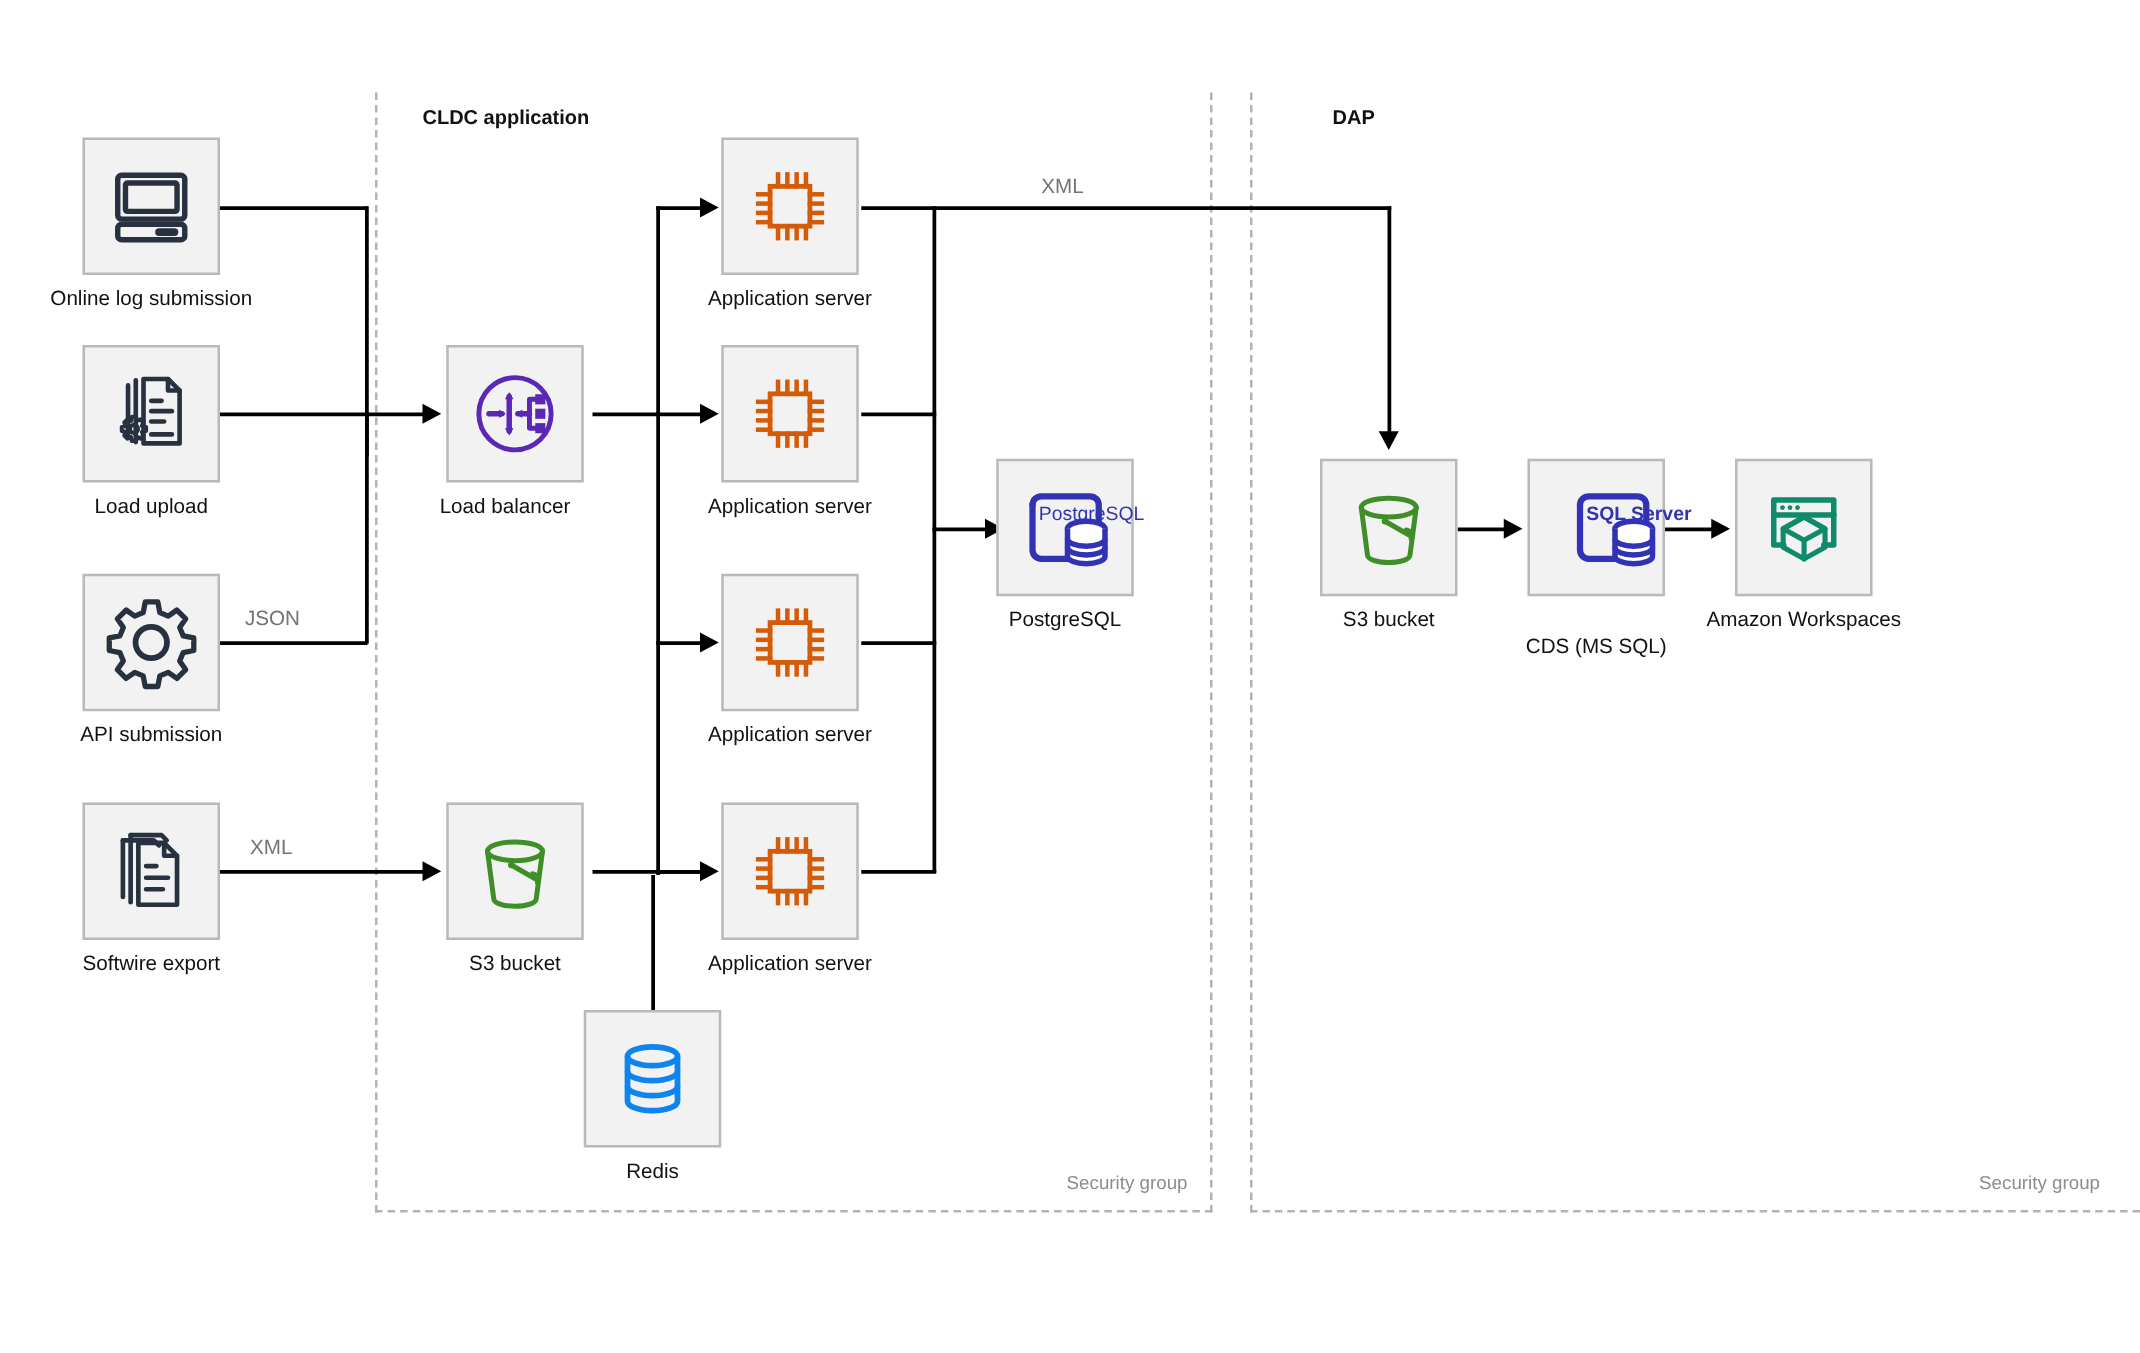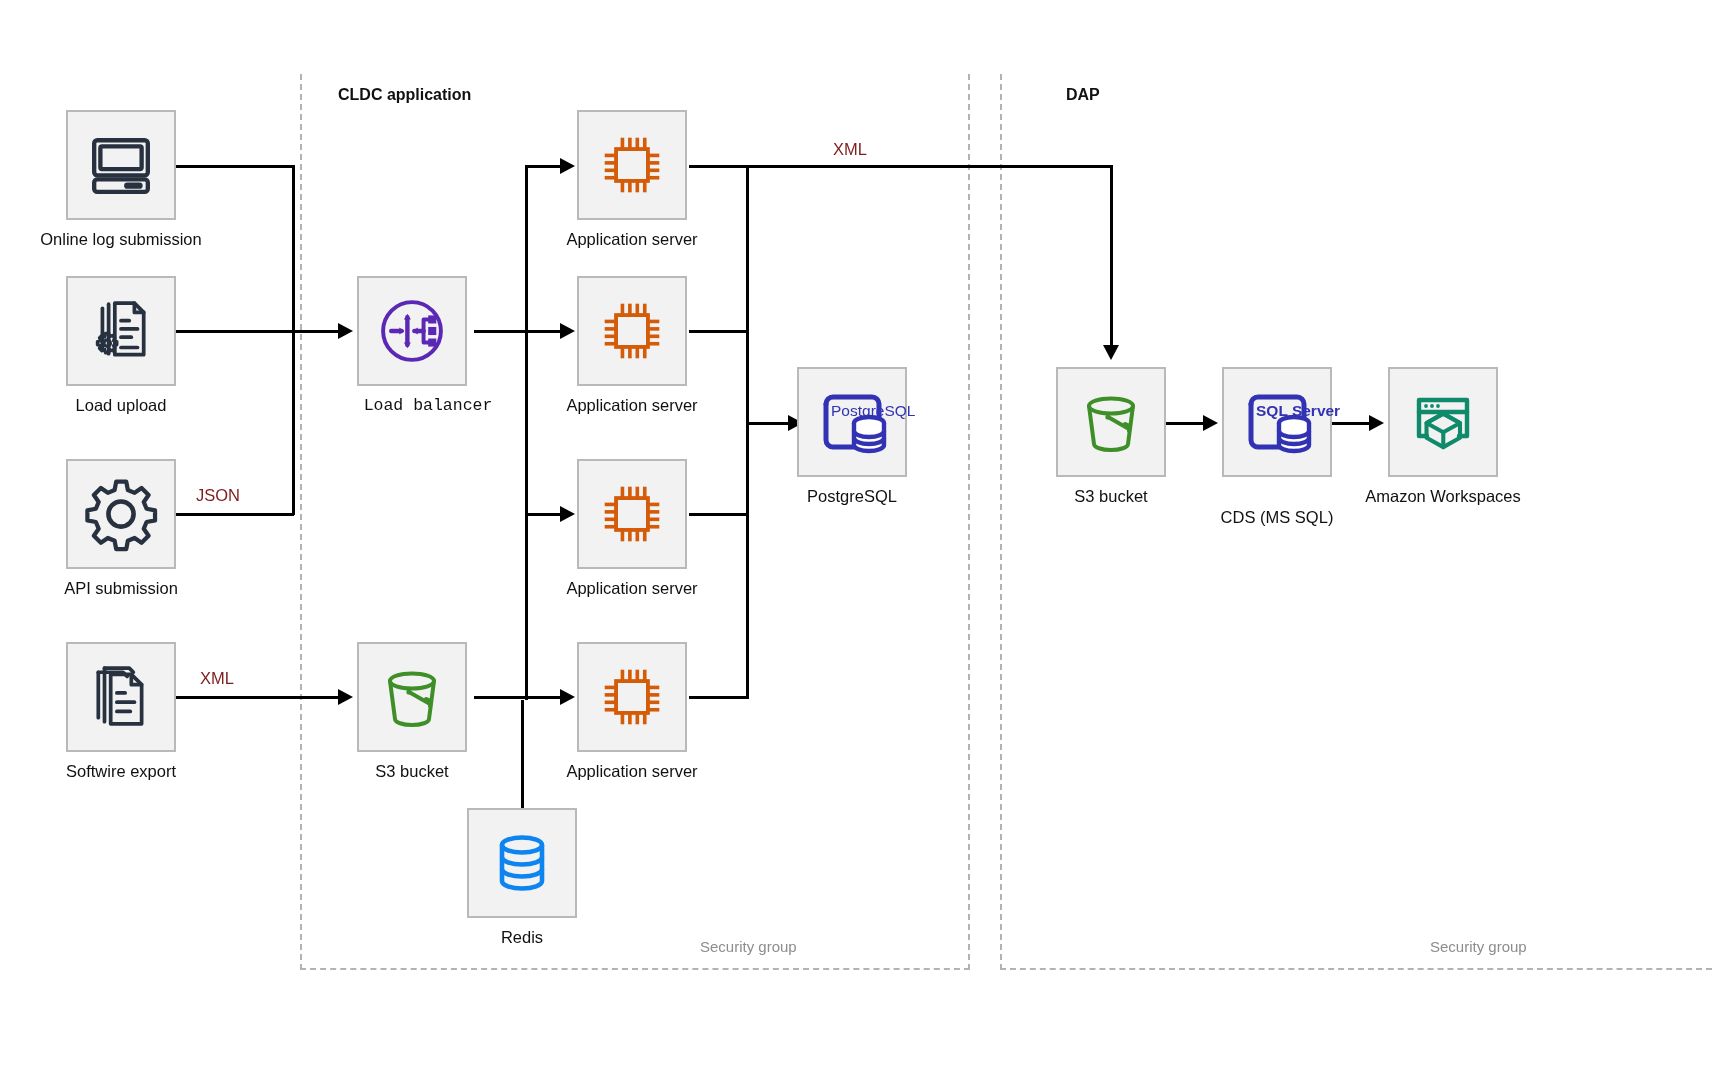--- a/index.html
+++ b/index.html
@@ -13,21 +13,21 @@
     padding-left:18px;box-sizing:border-box;letter-spacing:.1px;
   }
   .zone-body{
     position:absolute;border:2px dashed #b3b3b3;border-top:none;
     box-sizing:border-box;background:transparent;
   }
   .zone-sub{
     position:absolute;font-weight:bold;font-size:16px;color:#111;
   }
   .zone-foot{
-    position:absolute;font-size:15px;color:#8d8d8d;text-align:left;
+    position:absolute;font-size:15px;color:#8d8d8d;text-align:right;
   }
 
   
   .node{position:absolute;}
   .tile{
     position:absolute;background:#f2f2f2;border:2px solid #b9b9b9;
     box-sizing:border-box;display:flex;align-items:center;justify-content:center;
   }
   .caption{
     position:absolute;font-size:16.5px;color:#111;text-align:center;
@@ -41,21 +41,21 @@
   .arrow{position:absolute;width:0;height:0;}
   .arrow.right{
     border-top:8px solid transparent;border-bottom:8px solid transparent;
     border-left:15px solid #000;
   }
   .arrow.down{
     border-left:8px solid transparent;border-right:8px solid transparent;
     border-top:15px solid #000;
   }
   .edge-label{
-    position:absolute;font-size:16.5px;color:#7f1d1d;white-space:nowrap;
+    position:absolute;font-size:16.5px;color:#737373;white-space:nowrap;
   }
   svg{display:block;overflow:visible;}
 </style>
 </head>
 <body>
 
 <div id="canvas">
 
   <div class="zone-body" style="left:300px;top:74px;width:670px;height:896px;"></div>
   <div class="zone-sub" style="left:318px;top:86px;margin-left:20px;">CLDC application</div>
@@ -195,21 +195,21 @@
           <line x1="42" y1="32" x2="34" y2="32" stroke-width="3.8"></line>
           <path d="M37 29 L32.5 32 L37 35 Z" fill="#5b27b5" stroke="none"></path>
           <path d="M42 32 V22 H47"></path>
           <path d="M42 32 V42 H47"></path>
           <rect x="46" y="18.5" width="7" height="7" fill="#5b27b5" stroke="none"></rect>
           <rect x="46" y="28.5" width="7" height="7" fill="#5b27b5" stroke="none"></rect>
           <rect x="46" y="38.5" width="7" height="7" fill="#5b27b5" stroke="none"></rect>
         </svg>
       </span>
     </div>
-    <div class="caption" style="left:307px;top:396px;width:242px;font-family:Liberation Mono, monospace;">Load balancer</div>
+    <div class="caption" style="left:283px;top:396px;width:242px;">Load balancer</div>
   </div>
 
   <div class="node">
     <div class="tile" style="left:577px;top:110px;width:110px;height:110px;">
       <span>
         <svg width="68" height="68" viewBox="0 0 64 64" fill="none" stroke="#d45b07" stroke-width="3.6" stroke-linecap="square">
           <rect x="17" y="17" width="30" height="30"></rect>
           <g stroke-width="3.4">
             <line x1="23" y1="17" x2="23" y2="8"></line>
               <line x1="30" y1="17" x2="30" y2="8"></line>
@@ -378,21 +378,21 @@
           <path d="M33 31 L54 43" stroke-width="4"></path>
           <circle cx="33" cy="31" r="2.6" fill="#3f8f29" stroke="none"></circle>
           <path d="M50 38 a6 5 0 0 1 4 7" fill="none"></path>
         </svg>
       </span>
     </div>
     <div class="caption" style="left:990px;top:487px;width:242px;">S3 bucket</div>
   </div>
 
   <div class="node">
-    <div class="tile" style="left:1222px;top:367px;width:110px;height:110px;">
+    <div class="tile" style="left:1222px;top:367px;width:110px;height:110px;justify-content:flex-end;">
       <span>
         <svg width="80" height="80" viewBox="0 0 80 80" fill="none">
           <path d="M14 22 a7 7 0 0 1 7-7 H60 a7 7 0 0 1 7 7 V40" stroke="#3232b4" stroke-width="5" fill="none" stroke-linecap="round"></path>
           <path d="M14 22 V58 a7 7 0 0 0 7 7 H44" stroke="#3232b4" stroke-width="5" fill="none" stroke-linecap="round"></path>
           <text x="19" y="34" font-family="'Liberation Sans',sans-serif" font-size="15.5" font-weight="bold" fill="#3232b4">SQL Server</text>
           <g stroke="#3232b4" stroke-width="4.4" fill="#ffffff">
             <ellipse cx="57" cy="41" rx="15" ry="6"></ellipse>
             <path d="M42 41 V63 a15 6 0 0 0 30 0 V41"></path>
             <path d="M42 49 a15 6 0 0 0 30 0" fill="none"></path>
             <path d="M42 56 a15 6 0 0 0 30 0" fill="none"></path>

